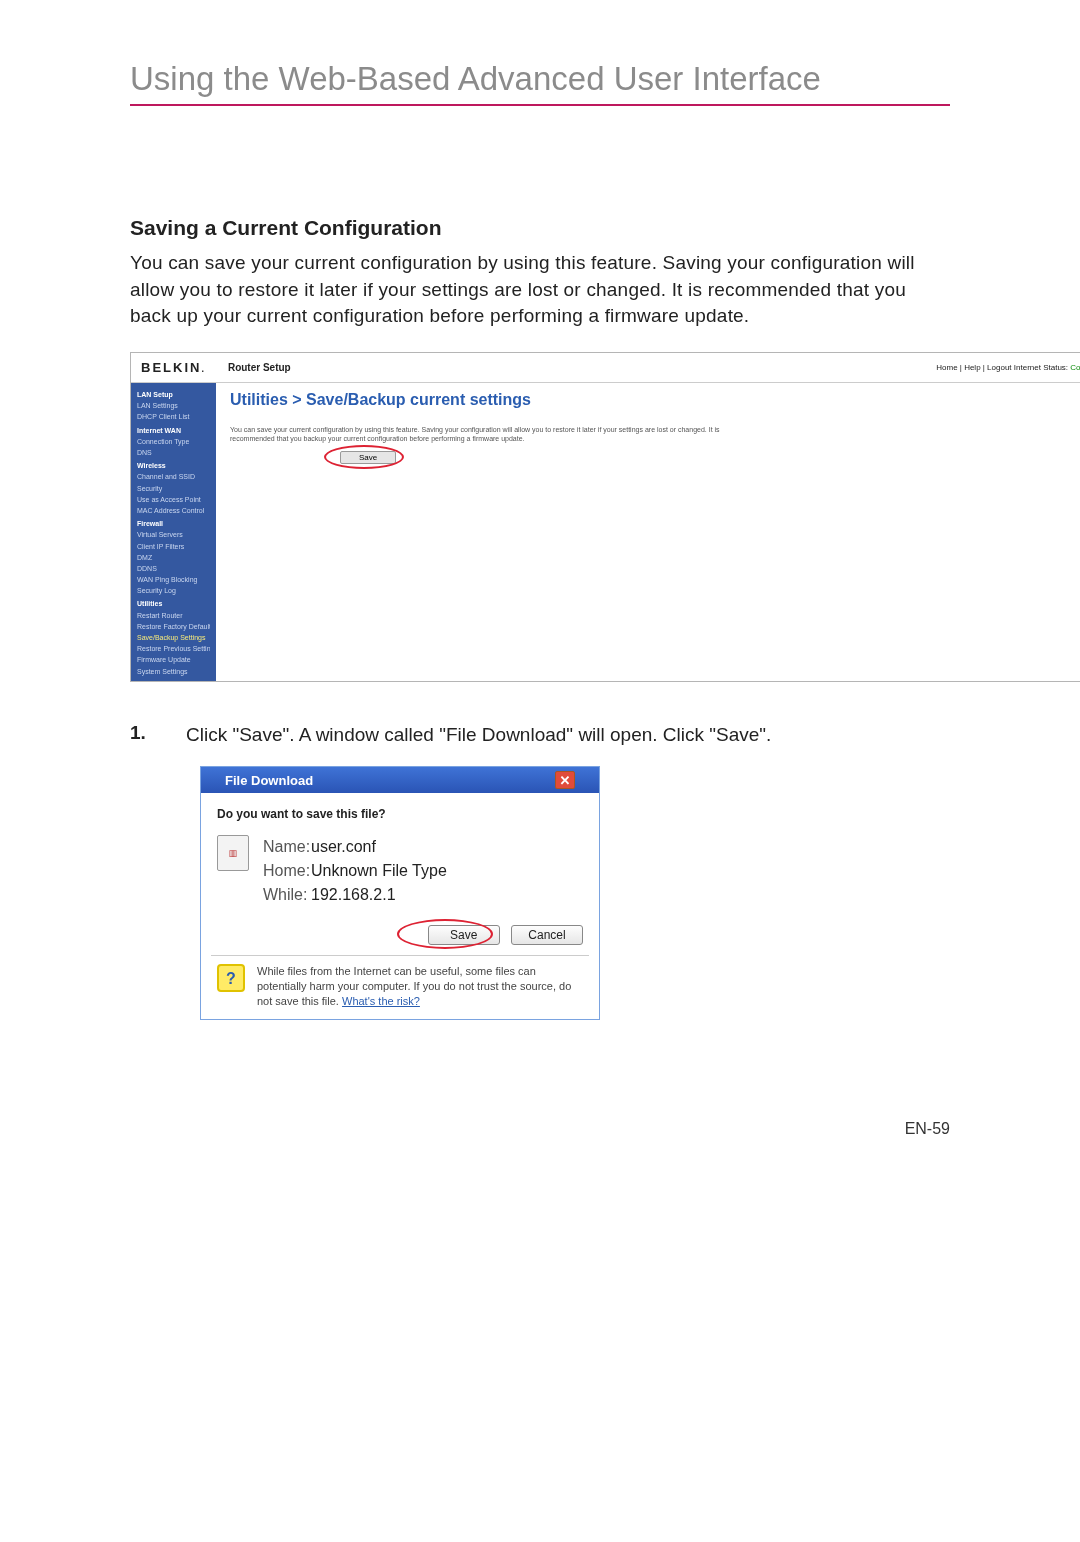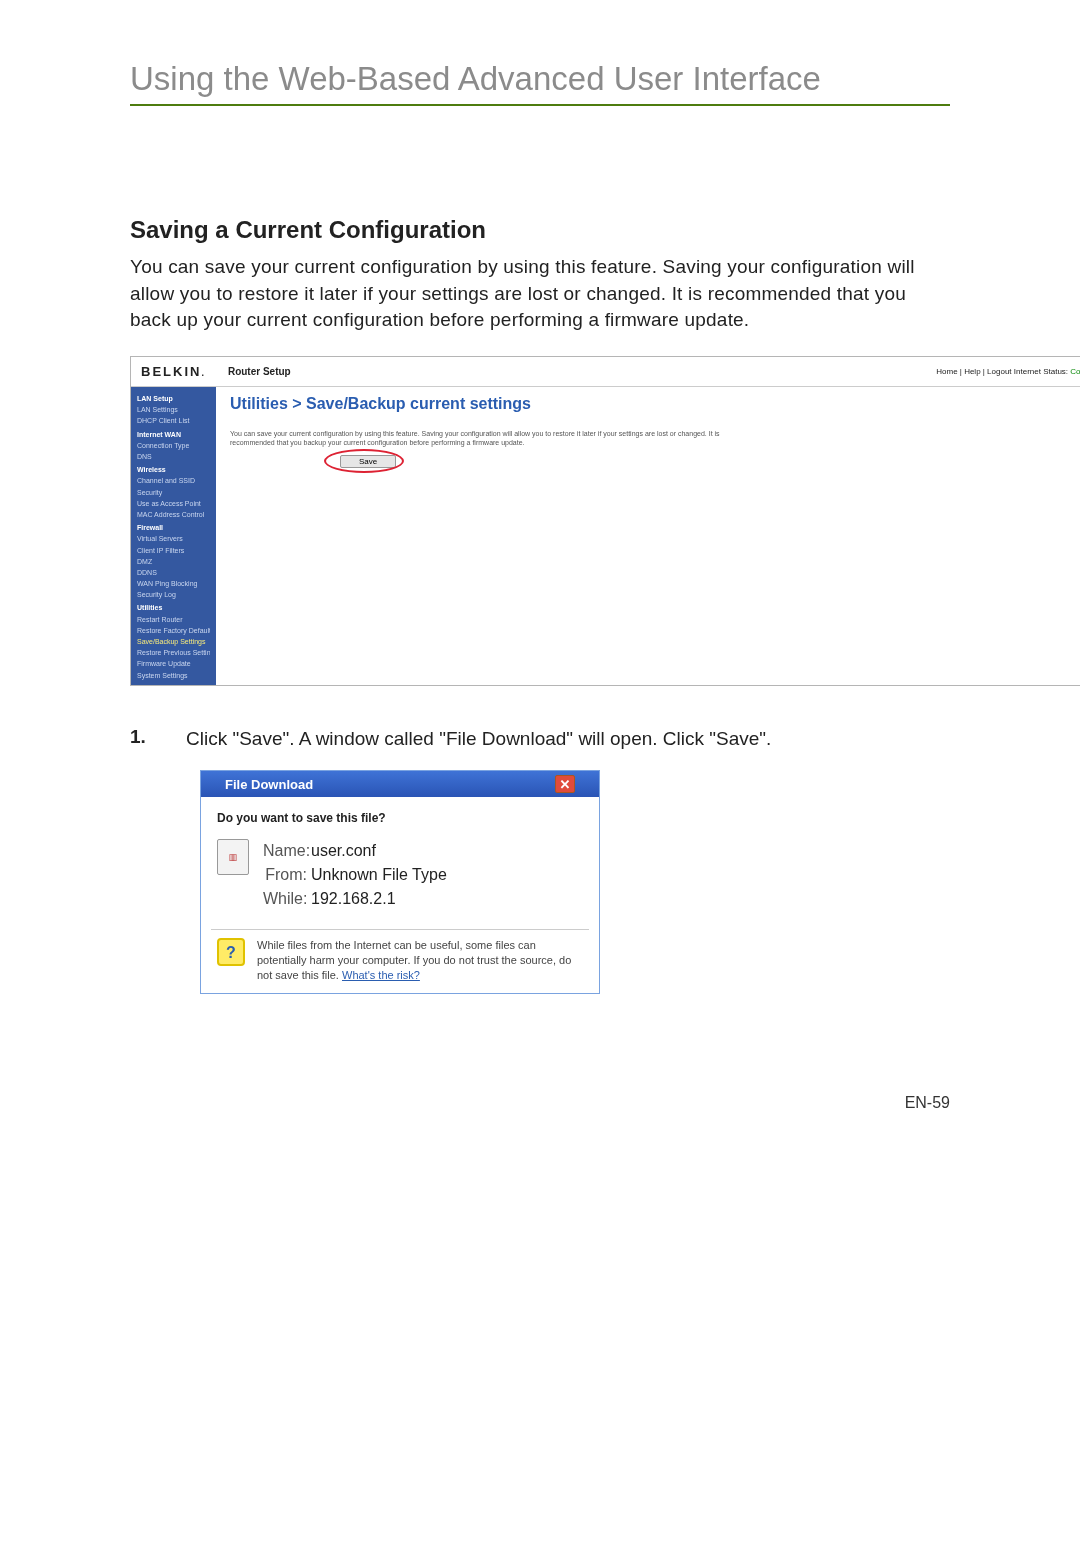--- a/index.html
+++ b/index.html
@@ -1,19 +1,19 @@
 <!DOCTYPE html>
 <html><head>
 <meta charset="utf-8">
 <style>
   * { box-sizing: border-box; margin: 0; padding: 0; }
   html, body { width: 1080px; height: 1542px; background: #fff; font-family: Arial, Helvetica, sans-serif; color: #222; }
   .page { padding: 40px 130px 0 130px; }
-  .page-title { font-size: 33px; color: #8b8b8b; font-weight: 400; border-bottom: 2px solid #4d7c0f; padding-bottom: 6px; margin-top: 20px; margin-bottom: 110px; letter-spacing: 0px; }
-  .section-h { font-size: 24px; font-weight: 700; color: #222; margin-bottom: 10px; }
+  .page-title { font-size: 33px; color: #8b8b8b; font-weight: 400; border-bottom: 2px solid #be185d; padding-bottom: 6px; margin-top: 20px; margin-bottom: 110px; letter-spacing: 0px; }
+  .section-h { font-size: 21px; font-weight: 700; color: #222; margin-bottom: 10px; }
   .body-text { font-size: 19px; line-height: 1.4; color: #222; margin-bottom: 22px; letter-spacing: 0.2px; }
   .step-row { display: flex; gap: 28px; margin-top: 40px; }
   .step-num { font-weight: 700; font-size: 19px; width: 28px; }
   .step-text { font-size: 19px; line-height: 1.4; }
   .footer { text-align: right; font-size: 16px; color: #333; margin-top: 100px; }
 
   
   .router-shot { width: 990px; height: 330px; border: 1px solid #b5b5b5; margin: 0 auto 10px auto; background: #fff; display: flex; flex-direction: column; position: relative; }
   .router-header { height: 38px; display: flex; align-items: center; border-bottom: 1px solid #ccc; padding: 0 10px; font-size: 10px; }
   .logo { font-weight: 700; letter-spacing: 2px; font-size: 13px; color: #222; }
@@ -123,23 +123,28 @@
     <div class="dlg-title">
       <span>File Download</span>
       <span class="dlg-close">✕</span>
     </div>
     <div class="dlg-body">
       <div class="dlg-q">Do you want to save this file?</div>
       <div class="dlg-row">
         <div class="dlg-icon">▥</div>
         <div class="dlg-meta">
           <div><span class="lbl">Name:</span><span>user.conf</span></div>
-          <div><span class="lbl">From:</span><span>Unknown File Type</span></div>
+          <div><span class="lbl">Home:</span><span>Unknown File Type</span></div>
           <div><span class="lbl">While:</span><span>192.168.2.1</span></div>
         </div>
+      </div>
+      <div class="dlg-btns" style="position:relative;">
+        <span class="ring-red ring2"></span>
+        <span class="dlg-btn">Save</span>
+        <span class="dlg-btn">Cancel</span>
       </div>
       <div class="dlg-divider"></div>
       <div class="dlg-warn">
         <div class="dlg-warn-icon">?</div>
         <div>
           <span>While files from the Internet can be useful, some files can potentially harm your computer. If you do not trust the source, do not save this file. </span><a href="#">What's the risk?</a>
         </div>
       </div>
     </div>
   </div>

